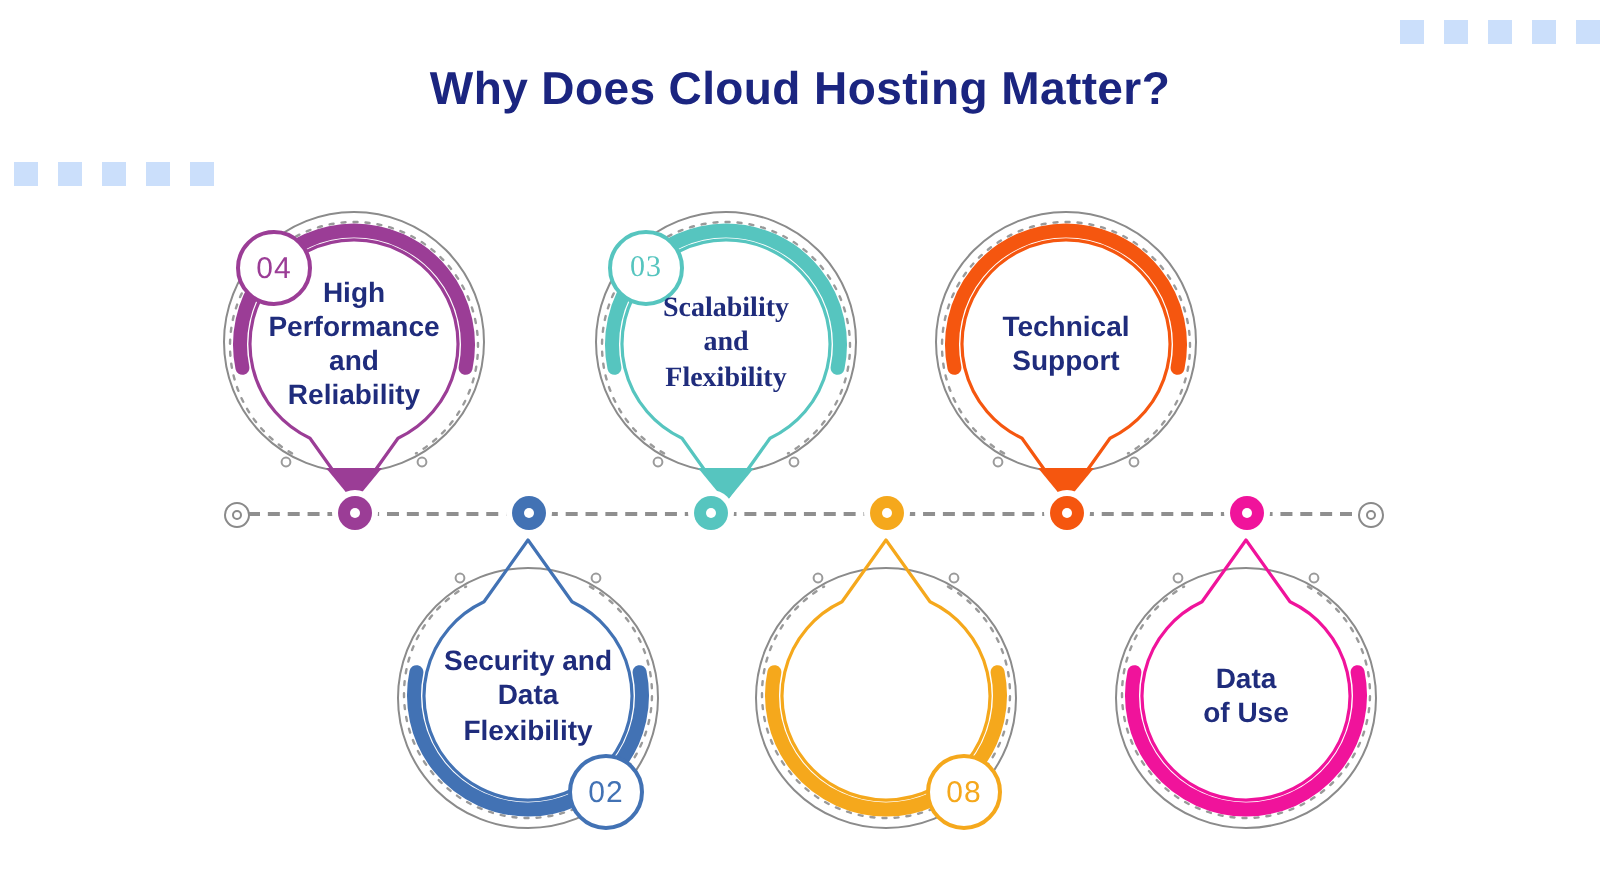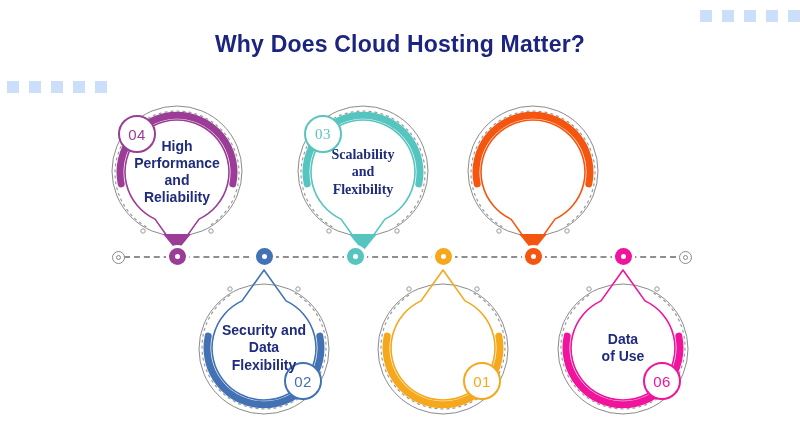--- a/index.html
+++ b/index.html
@@ -36,21 +36,21 @@
   .ring-solid{fill:none;stroke:#8b8b8b;stroke-width:1;}
   .ring-dashed{fill:none;stroke:#9a9a9a;stroke-width:1.2;stroke-dasharray:2 4;stroke-linecap:round;}
   .ring-dashed-end{fill:#fff;stroke:#9a9a9a;stroke-width:1;}
   .arc-thick{fill:none;stroke:var(--c);stroke-width:7;stroke-linecap:round;}
   .ring-thin{fill:none;stroke:var(--c);stroke-width:1.6;stroke-linejoin:round;}
   .tri{fill:var(--c);}
   .badge{position:absolute;width:34px;height:34px;border-radius:50%;background:#fff;
          border:2.5px solid var(--c);color:var(--c);display:flex;align-items:center;
          justify-content:center;font-size:15px;font-weight:400;letter-spacing:.5px;}
   .item.top .badge{left:16px;top:21px;}
-  .item.bottom .badge{left:95px;top:126px;}
+  .item.bottom .badge{left:95px;top:141px;}
   .label{position:absolute;left:8px;width:134px;height:96px;display:flex;align-items:center;
          justify-content:center;text-align:center;font-weight:700;font-size:14px;
          line-height:1.22;color:#1f2c7c;white-space:pre-line;}
   .item.top .label{top:30px;} .item.bottom .label{top:64px;}
 </style>
 </head>
 <body>
 
 <div class="canvas">
 
@@ -115,20 +115,22 @@
   <div class="item top" style="left: 458px; --c: #f5560f;">
     <svg viewBox="0 0 150 190">
       <circle class="ring-solid" cx="75" cy="77" r="65"></circle>
       <path class="ring-dashed" d="M44 132.7 A62 62 0 1 1 106 132.7"></path>
       <circle class="ring-dashed-end" cx="41" cy="137" r="2.2"></circle>
       <circle class="ring-dashed-end" cx="109" cy="137" r="2.2"></circle>
       <path class="arc-thick" d="M19.2 89.9 A57 57 0 1 1 130.8 89.9"></path>
       <path class="ring-thin" d="M53 125.1 A52 52 0 1 1 97 125.1 L75 156 Z"></path>
       <polygon class="tri" points="61,140 89,140 75,157"></polygon>
     </svg>
+    <div class="label">Technical
+Support</div>
   </div>
 
   <div class="item bottom" style="left: 189px; --c: #4272b4;">
     <svg viewBox="0 0 150 190">
       <g transform="rotate(180 75 95)">
         <circle class="ring-solid" cx="75" cy="77" r="65"></circle>
         <path class="ring-dashed" d="M44 132.7 A62 62 0 1 1 106 132.7"></path>
         <circle class="ring-dashed-end" cx="41" cy="137" r="2.2"></circle>
         <circle class="ring-dashed-end" cx="109" cy="137" r="2.2"></circle>
         <path class="arc-thick" d="M19.2 89.9 A57 57 0 1 1 130.8 89.9"></path>
@@ -145,35 +147,34 @@
     <svg viewBox="0 0 150 190">
       <g transform="rotate(180 75 95)">
         <circle class="ring-solid" cx="75" cy="77" r="65"></circle>
         <path class="ring-dashed" d="M44 132.7 A62 62 0 1 1 106 132.7"></path>
         <circle class="ring-dashed-end" cx="41" cy="137" r="2.2"></circle>
         <circle class="ring-dashed-end" cx="109" cy="137" r="2.2"></circle>
         <path class="arc-thick" d="M19.2 89.9 A57 57 0 1 1 130.8 89.9"></path>
         <path class="ring-thin" d="M53 125.1 A52 52 0 1 1 97 125.1 L75 156 Z"></path>
       </g>
     </svg>
-    <div class="badge">01</div>
+    <div class="badge">08</div>
   </div>
 
   <div class="item bottom" style="left: 548px; --c: #f0139b;">
     <svg viewBox="0 0 150 190">
       <g transform="rotate(180 75 95)">
         <circle class="ring-solid" cx="75" cy="77" r="65"></circle>
         <path class="ring-dashed" d="M44 132.7 A62 62 0 1 1 106 132.7"></path>
         <circle class="ring-dashed-end" cx="41" cy="137" r="2.2"></circle>
         <circle class="ring-dashed-end" cx="109" cy="137" r="2.2"></circle>
         <path class="arc-thick" d="M19.2 89.9 A57 57 0 1 1 130.8 89.9"></path>
         <path class="ring-thin" d="M53 125.1 A52 52 0 1 1 97 125.1 L75 156 Z"></path>
       </g>
     </svg>
-    <div class="badge">06</div>
     <div class="label">Data
 of Use</div>
   </div>
 
   <div class="dot" style="left: 168.5px; --c: #9b3d96;">
       <i></i>
     </div>
   <div class="dot" style="left: 255.5px; --c: #4272b4;">
       <i></i>
     </div>

